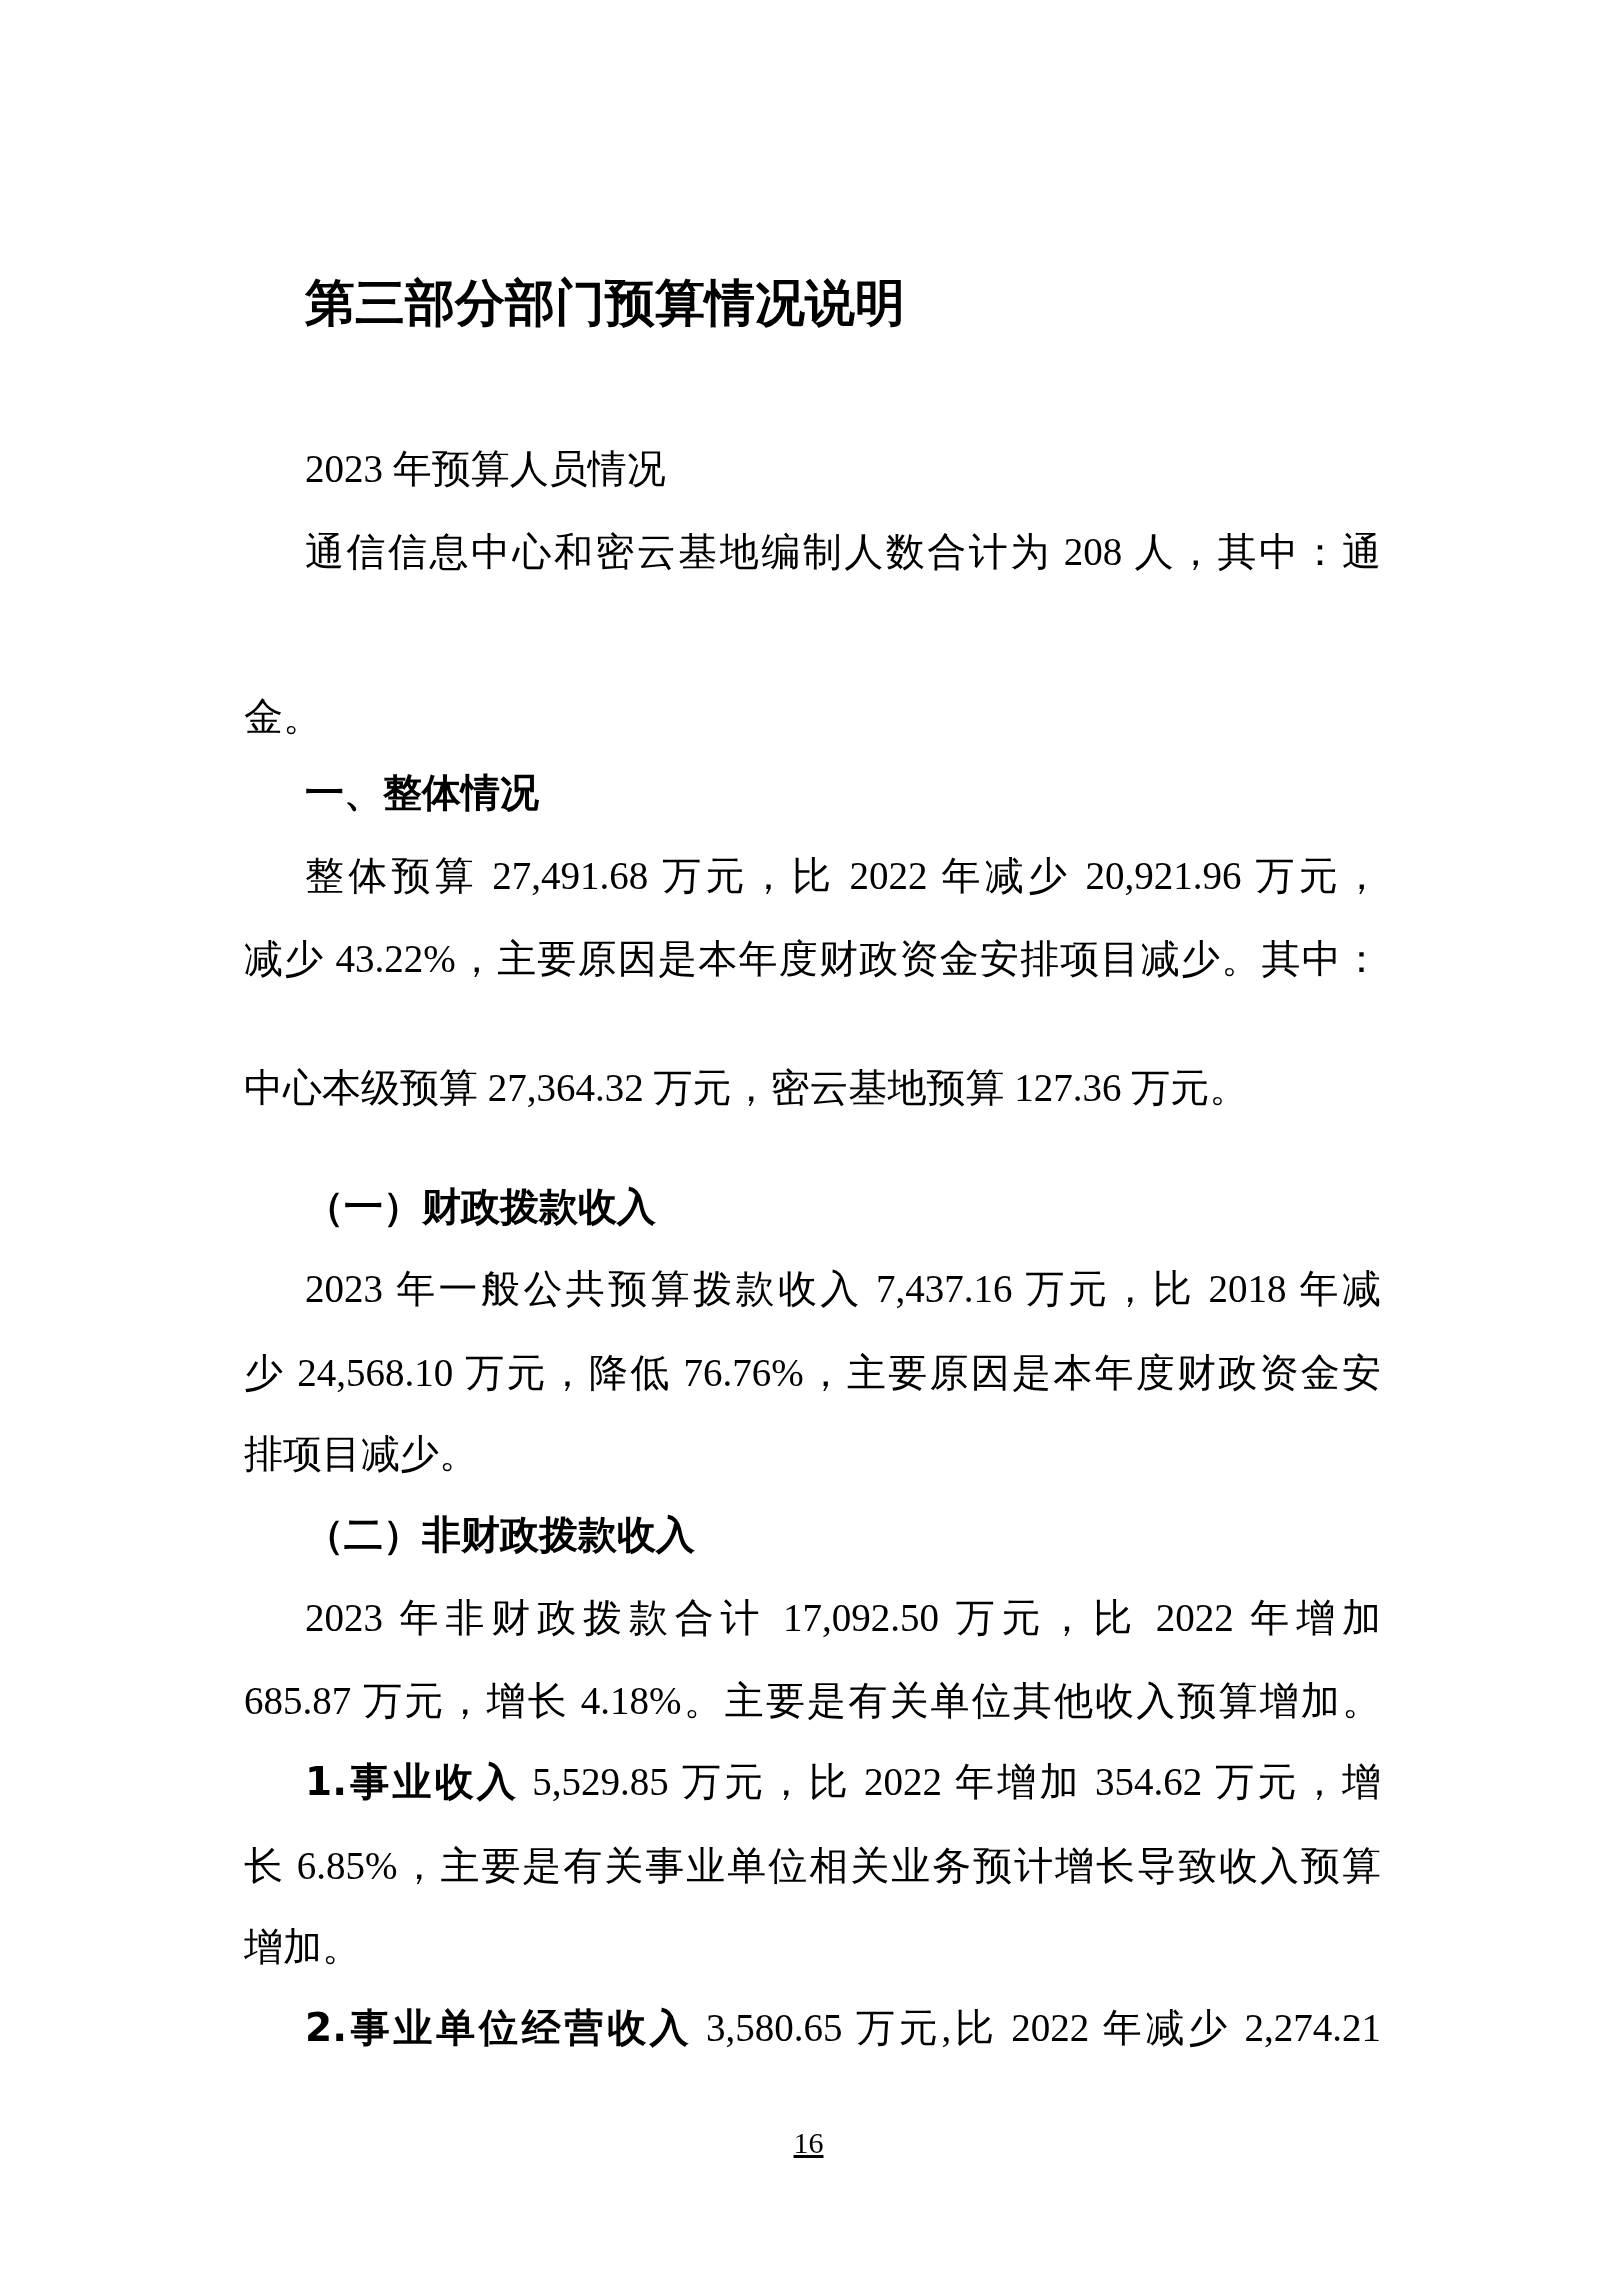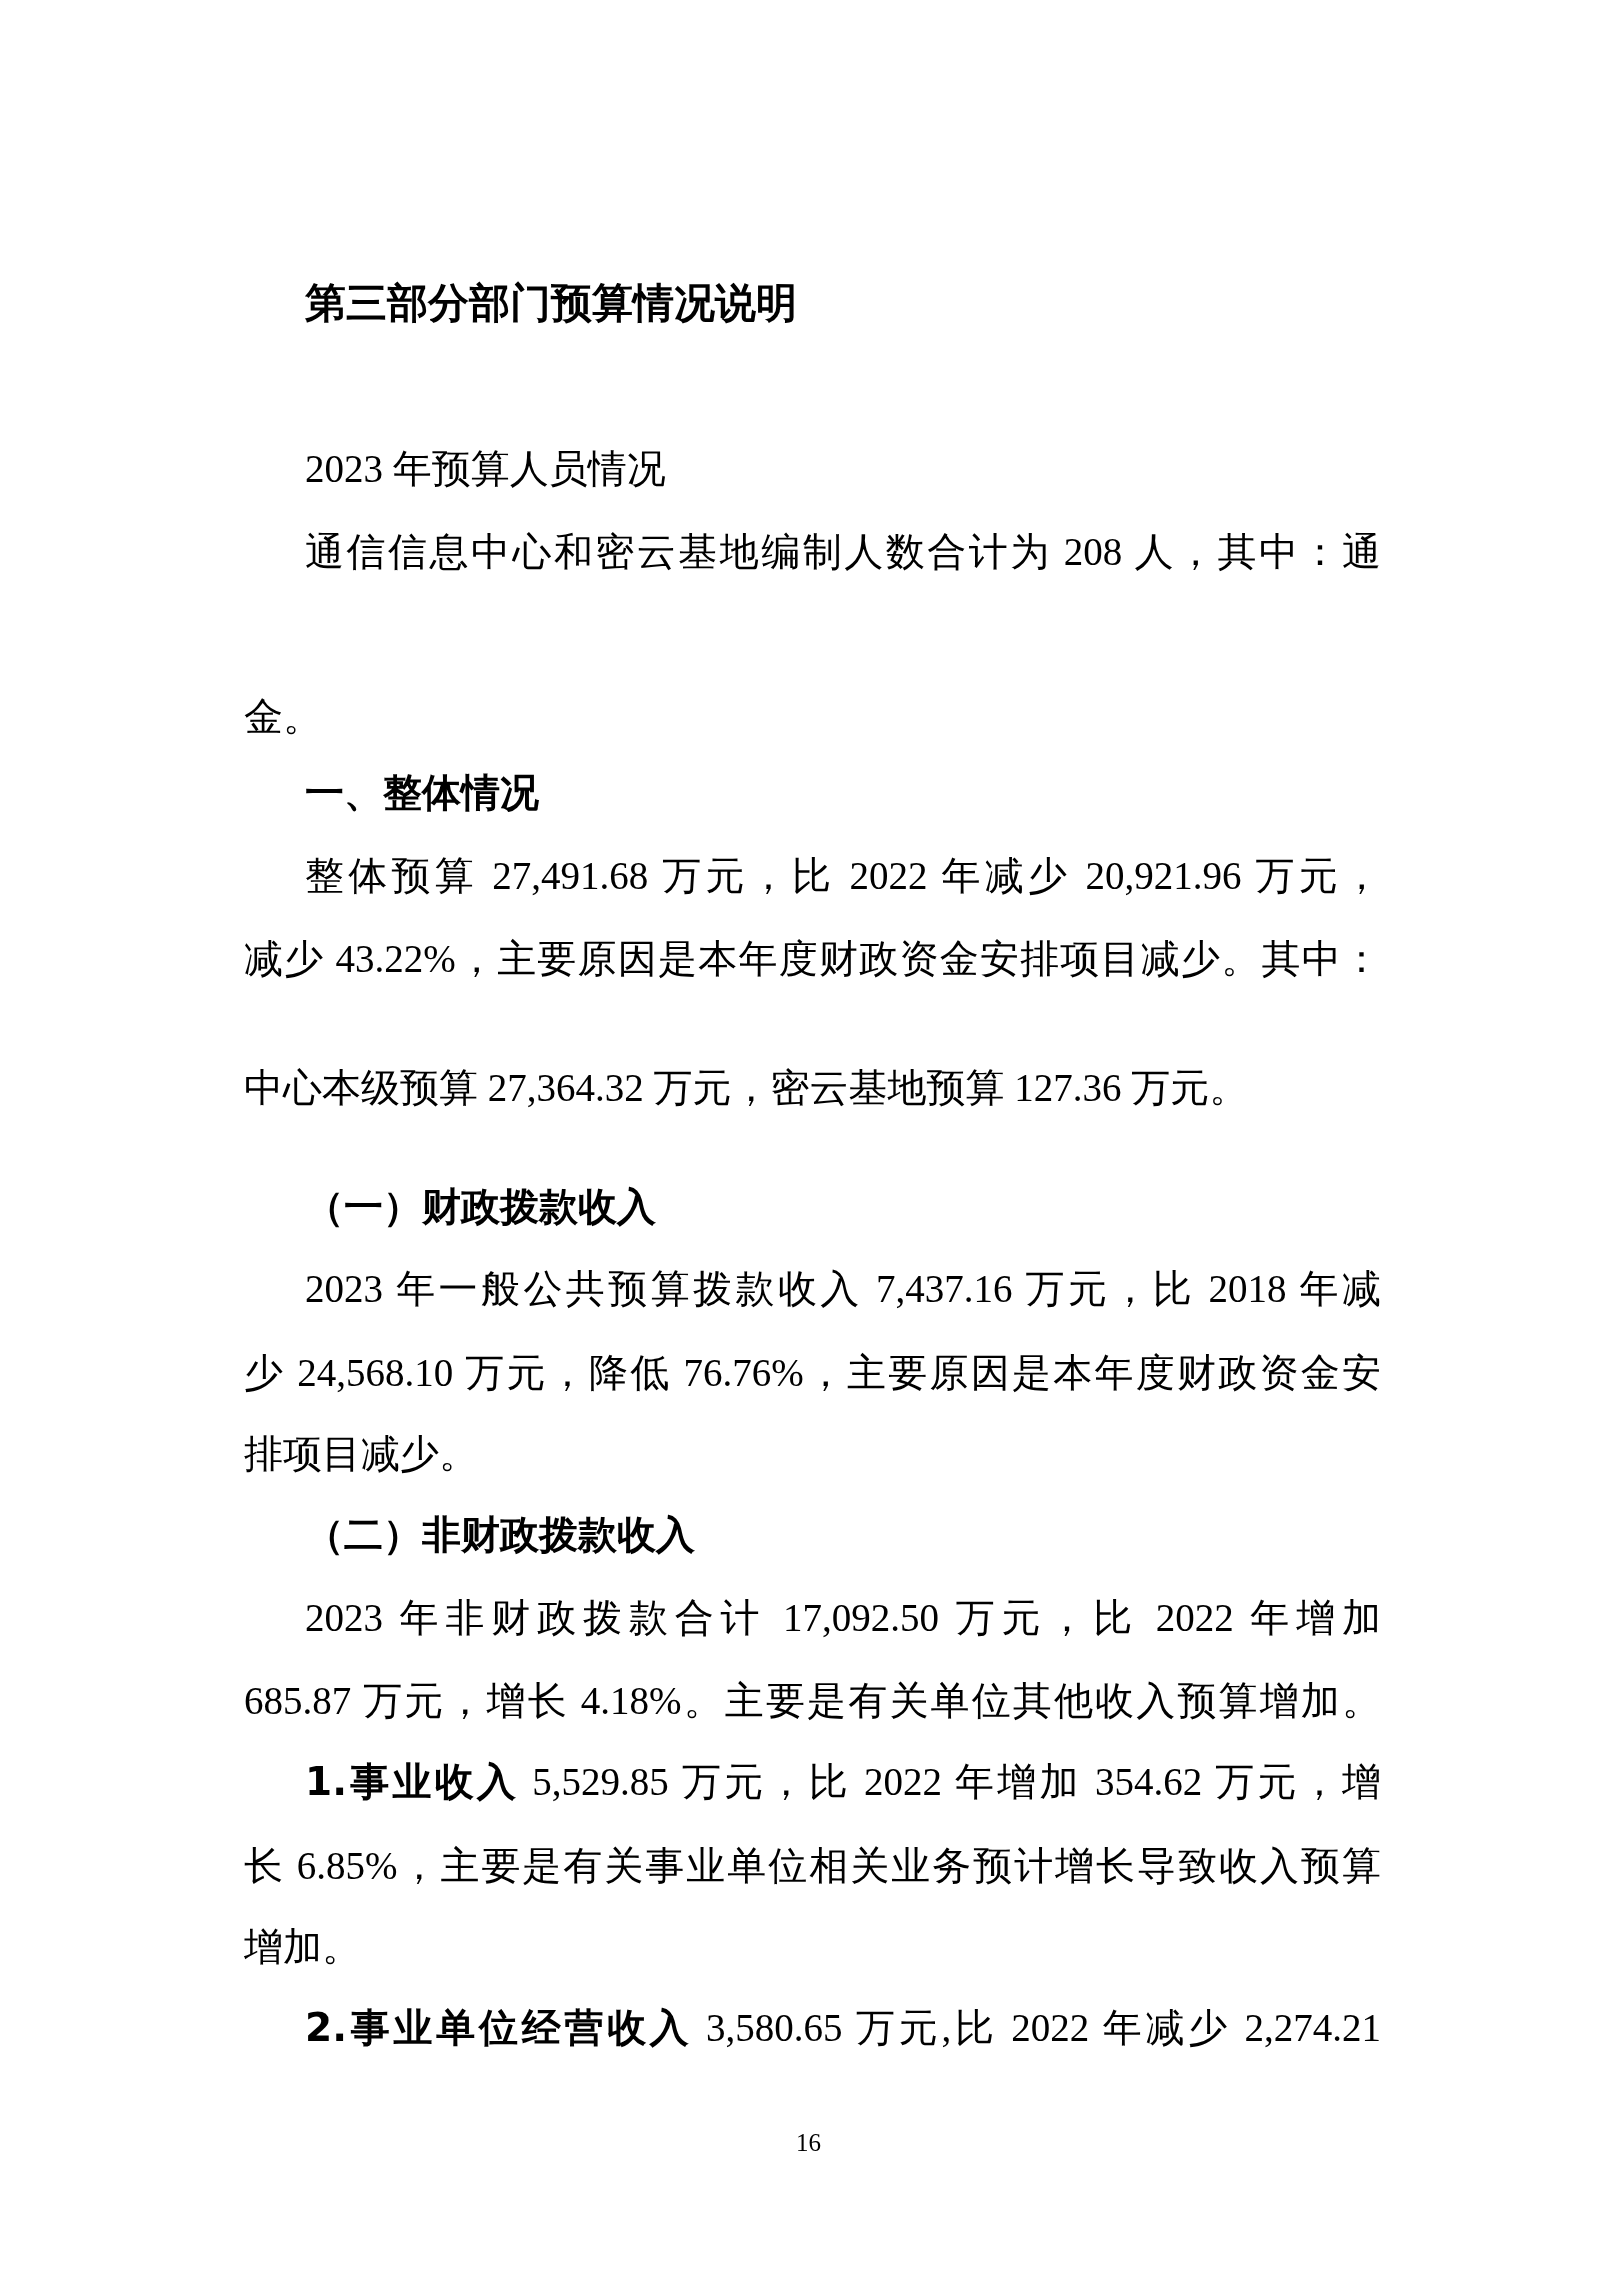--- a/index.html
+++ b/index.html
@@ -17,21 +17,21 @@
     font-family: "Liberation Serif", "DejaVu Serif", serif;
   }
   .doc-title {
     position: absolute;
     left: 244px;
     top: 278px;
     width: 1137px;
     text-indent: 61px;
     font-family: "DejaVu Sans", "Liberation Sans", sans-serif;
     font-weight: bold;
-    font-size: 41px;
+    font-size: 50px;
     line-height: 51px;
     white-space: nowrap;
   }
   .line {
     position: absolute;
     left: 244px;
     width: 1137px;
     height: 57px;
     font-size: 39px;
     line-height: 55px;
@@ -50,22 +50,23 @@
   .bold-run {
     font-family: "DejaVu Sans", "Liberation Sans", sans-serif;
     font-weight: bold;
   }
   .page-number {
     position: absolute;
     left: 0;
     top: 2125px;
     width: 1617px;
     text-align: center;
-    font-size: 25px;
+    font-size: 30px;
     line-height: 35px;
+    text-decoration: underline;
   }
 </style>
 </head>
 <body>
 
 <div class="page">
 
   <div class="doc-title">第三部分部门预算情况说明</div>
 
   <div class="line indent" style="top:441px">2023 年预算人员情况</div>

